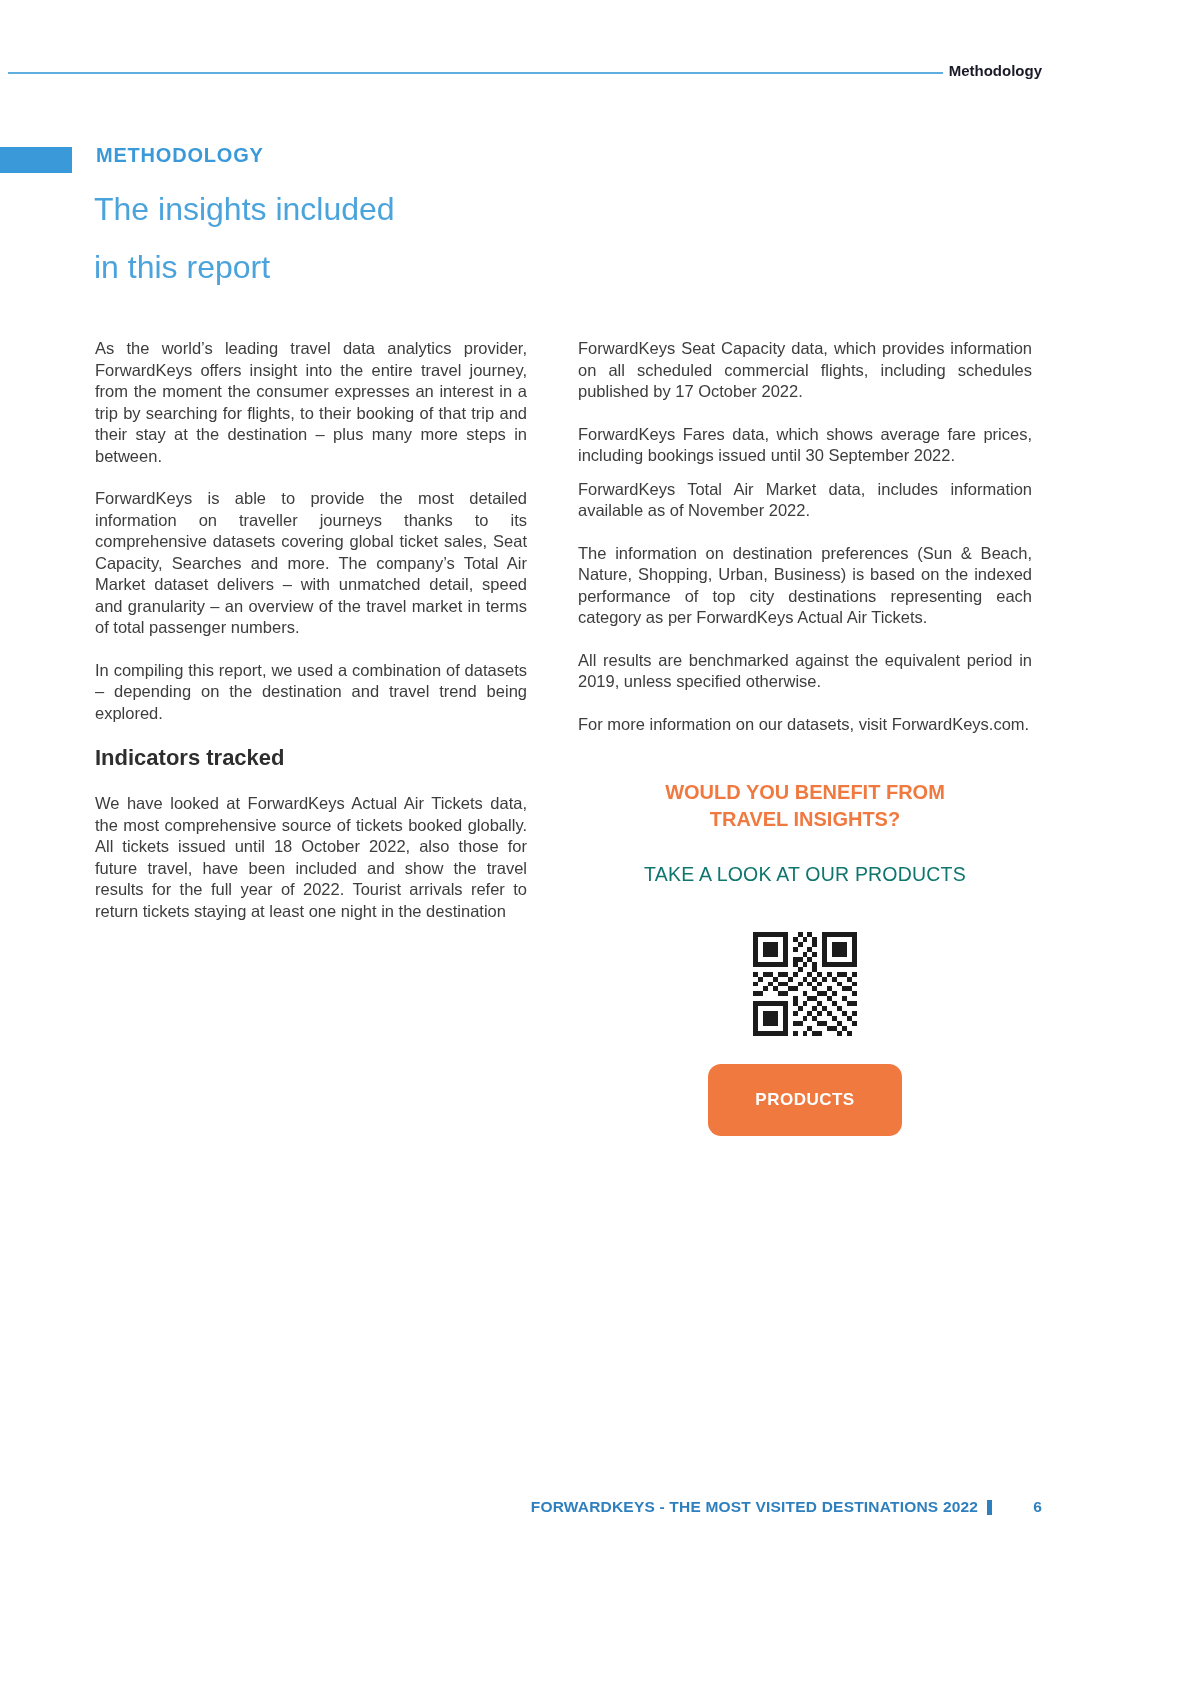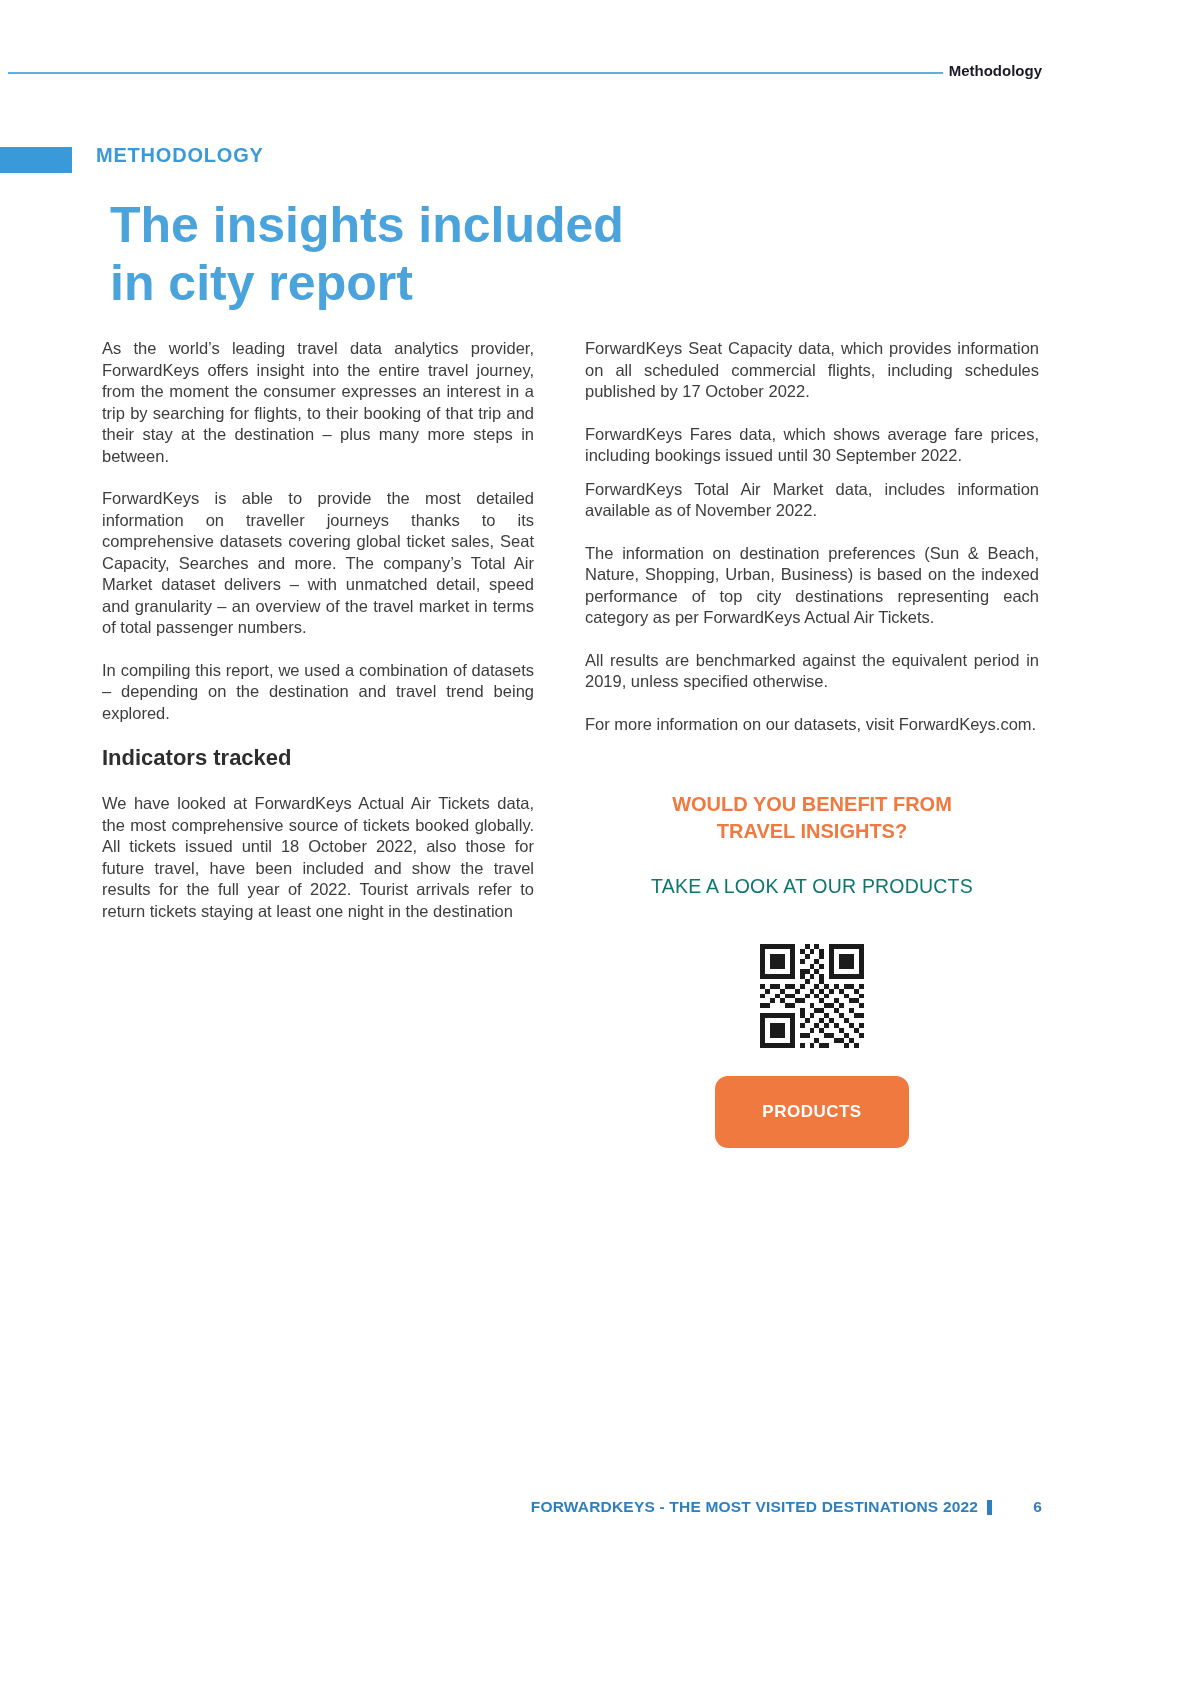--- a/index.html
+++ b/index.html
@@ -4,30 +4,30 @@
 <style>
   html,body{margin:0;padding:0;}
   body{width:1190px;height:1683px;background:#ffffff;font-family:"Liberation Sans",sans-serif;color:#3d3d3d;}
   .page{position:relative;width:1190px;height:1683px;overflow:hidden;background:#ffffff;}
 
   .top-rule{position:absolute;top:72px;left:8px;width:935px;height:2px;background:#5FAEDD;}
   .top-label{position:absolute;top:62px;right:148px;font-size:15px;font-weight:700;color:#191927;}
 
   .accent-bar{position:absolute;top:147px;left:0;width:72px;height:26px;background:#3A99D8;}
   .kicker{position:absolute;top:144px;left:96px;font-size:20px;font-weight:700;letter-spacing:0.8px;color:#3A99D8;}
-  .title{position:absolute;top:180px;left:94px;margin:16px;font-size:50px;line-height:58px;font-weight:700;color:#4BA3DC;}
+  .title{position:absolute;top:180px;left:94px;margin:0;font-size:32px;line-height:58px;font-weight:400;color:#4BA3DC;}
 
-  .columns{position:absolute;top:338px;left:102px;width:937px;display:flex;gap:51px;}
+  .columns{position:absolute;top:338px;left:95px;width:937px;display:flex;gap:51px;}
   .col-left{width:432px;}
   .col-right{width:454px;}
   .col p{margin:0 0 21px;font-size:16.5px;line-height:21.5px;text-align:justify;}
   .col p.tight{margin-bottom:12px;}
   .subhead{margin:14px 0 22px;font-size:22px;font-weight:700;color:#2e2e2e;}
 
-  .cta{margin-top:56px;text-align:center;}
+  .cta{margin-top:44px;text-align:center;}
   .cta-heading{font-size:20px;line-height:27px;font-weight:700;color:#F0793F;}
   .cta-sub{margin-top:30px;font-size:19.5px;letter-spacing:0.2px;color:#0f766e;}
   .qr{width:104px;height:104px;margin:46px auto 0;}
   .qr svg{display:block;width:104px;height:104px;}
   .products-btn{margin-top:28px;width:194px;height:72px;border:none;border-radius:13px;background:#F0793F;color:#ffffff;font-family:inherit;font-size:17px;font-weight:700;letter-spacing:0.5px;cursor:pointer;}
 
   .footer{position:absolute;top:1498px;right:148px;display:flex;align-items:center;gap:9px;}
   .footer-text{font-size:15.5px;font-weight:700;color:#2E7FBE;letter-spacing:0.2px;padding-left:32px;}
   .footer-bar{display:inline-block;width:5px;height:15px;background:#2E7FBE;}
 </style>
@@ -35,21 +35,21 @@
 <body>
 
 <div class="page">
 
   <div class="top-rule"></div>
   <div class="top-label">Methodology</div>
 
   <div class="accent-bar"></div>
   <div class="kicker">METHODOLOGY</div>
 
-  <h1 class="title"><span>The insights included</span><br><span>in city report</span></h1>
+  <h1 class="title"><span>The insights included</span><br><span>in this report</span></h1>
 
   <div class="columns">
 
     <div class="col col-left">
       <p>As the world’s leading travel data analytics provider, ForwardKeys offers insight into the entire travel journey, from the moment the consumer expresses an interest in a trip by searching for flights, to their booking of that trip and their stay at the destination – plus many more steps in between.</p>
       <p>ForwardKeys is able to provide the most detailed information on traveller journeys thanks to its comprehensive datasets covering global ticket sales, Seat Capacity, Searches and more. The company’s Total Air Market dataset delivers – with unmatched detail, speed and granularity – an overview of the travel market in terms of total passenger numbers.</p>
       <p>In compiling this report, we used a combination of datasets – depending on the destination and travel trend being explored.</p>
       <h3 class="subhead">Indicators tracked</h3>
       <p>We have looked at ForwardKeys Actual Air Tickets data, the most comprehensive source of tickets booked globally. All tickets issued until 18 October 2022, also those for future travel, have been included and show the travel results for the full year of 2022. Tourist arrivals refer to return tickets staying at least one night in the destination</p>
     </div>

